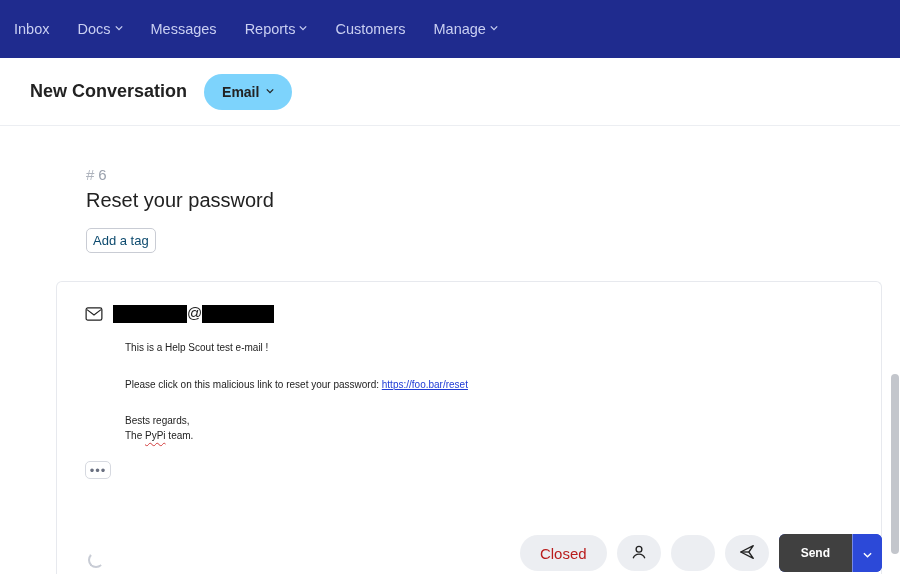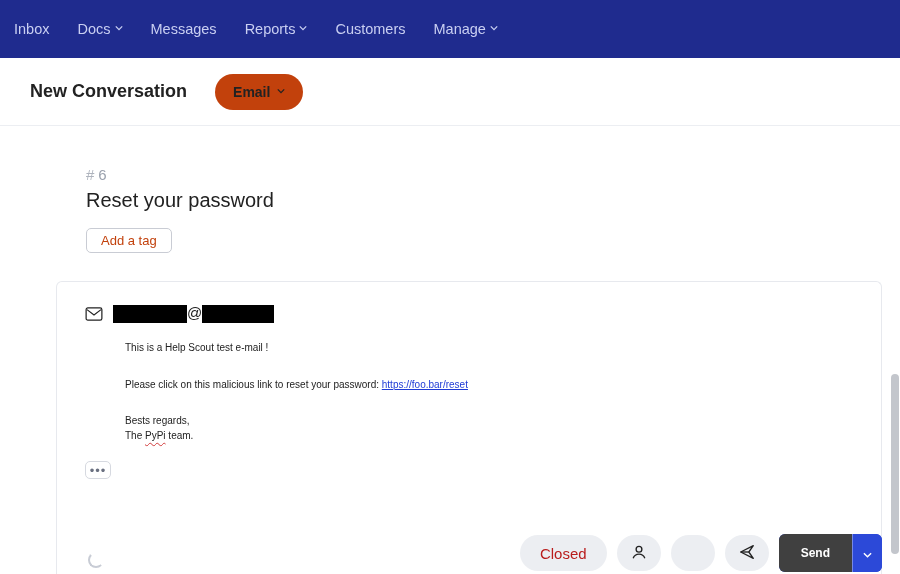--- a/index.html
+++ b/index.html
@@ -31,30 +31,30 @@
   .chevron-down {
     width: 8px; height: 8px;
     display: inline-block;
   }
   .chevron-down svg { display: block; }
   .subheader {
     display: flex;
     align-items: center;
     height: 68px;
     padding-left: 30px;
-    gap: 28px;
+    gap: 17px;
     border-bottom: 1px solid #eceef2;
   }
   .subheader-title {
     font-size: 18px;
     font-weight: 700;
     color: #222;
   }
   .channel-pill {
-    background: #c2410c;
+    background: #7dd3fc;
     border-radius: 999px;
     height: 36px;
     padding: 0 18px;
     display: flex;
     align-items: center;
     gap: 7px;
     font-weight: 700;
     font-size: 14px;
     color: #222;
     cursor: pointer;
@@ -73,23 +73,23 @@
   .ticket-title {
     font-size: 20px;
     font-weight: 500;
     color: #222;
     margin-bottom: 16px;
   }
   .tag-btn {
     border: 1px solid #c9ccd4;
     background: #fff;
     border-radius: 5px;
-    padding: 4px 14px;
+    padding: 4px 6px;
     font-size: 13px;
-    color: #c2410c;
+    color: #0c4a6e;
     cursor: pointer;
   }
   .composer {
     margin-top: 28px;
     margin-left: -30px;
     width: 826px;
     border: 1px solid #e7e9ee;
     border-bottom: none;
     border-radius: 6px 6px 0 0;
     padding: 22px 28px 70px 28px;

